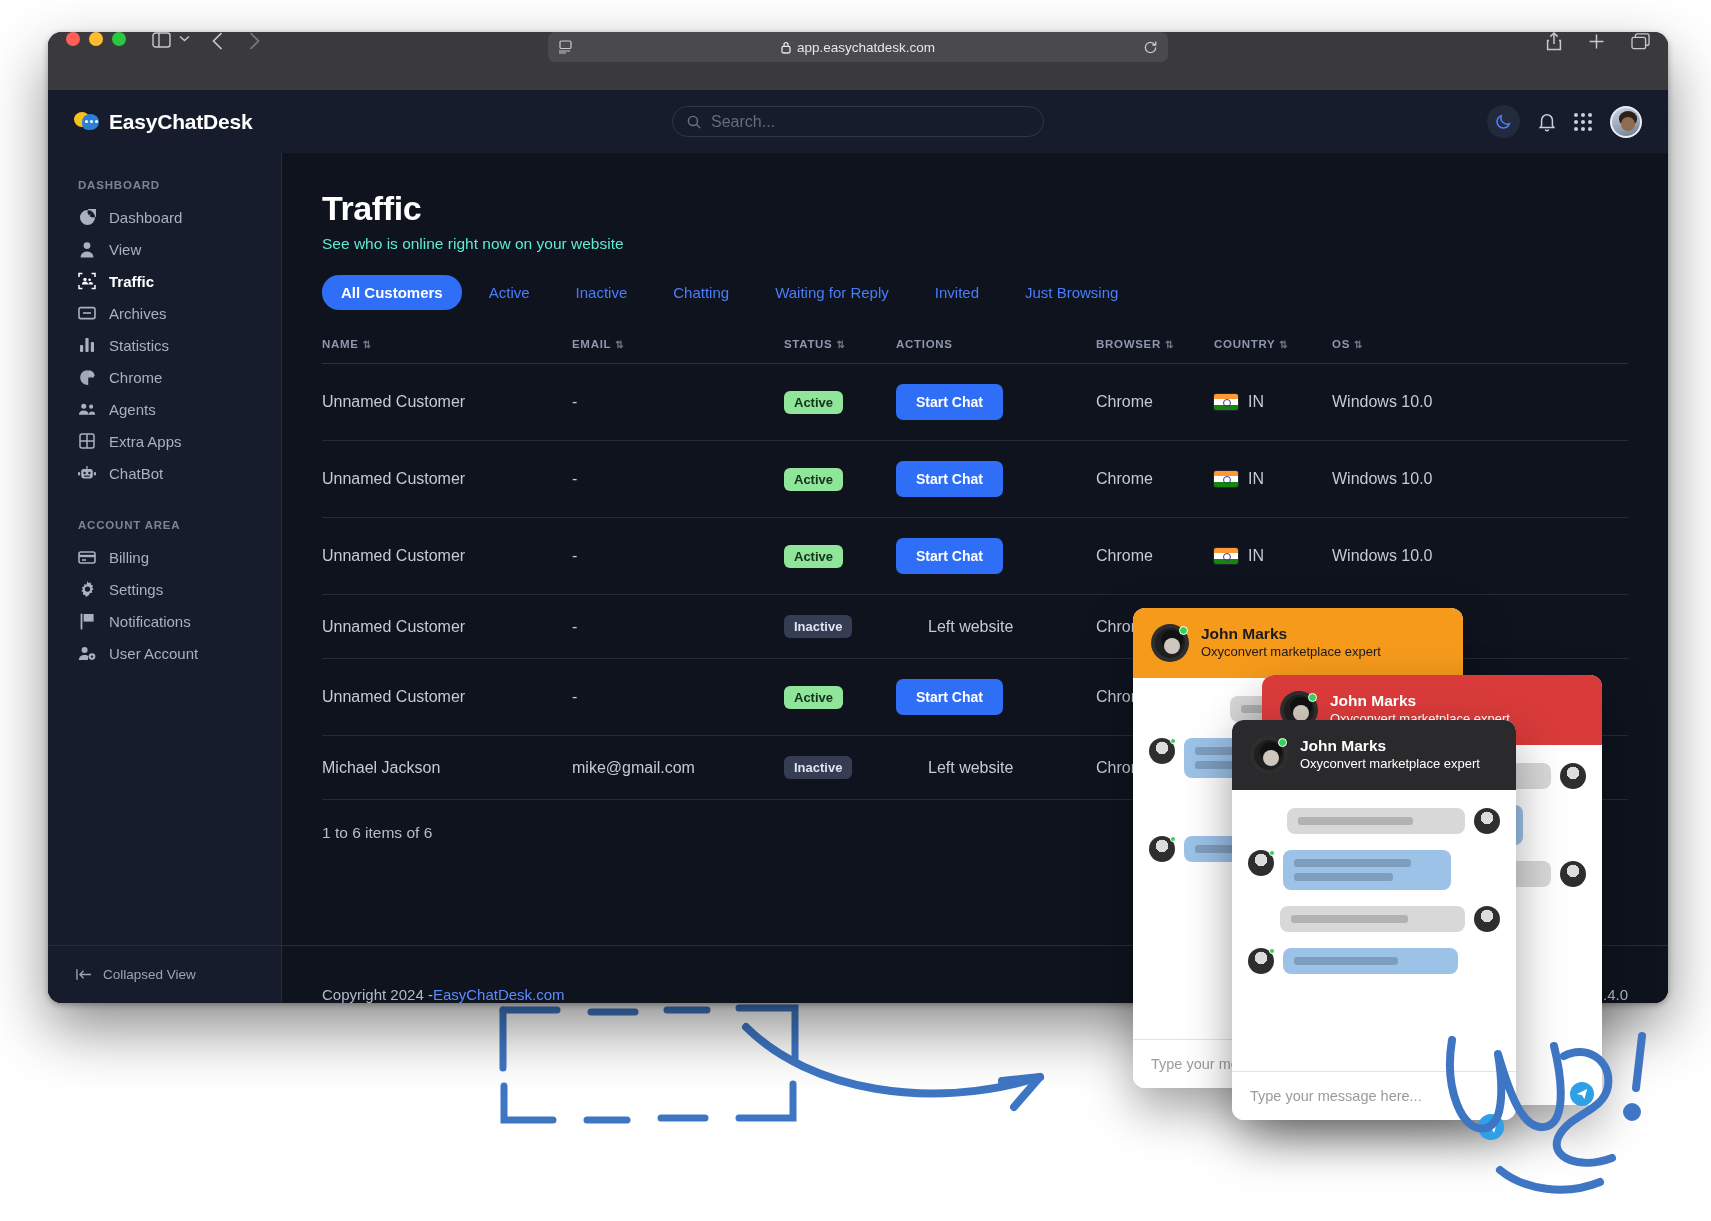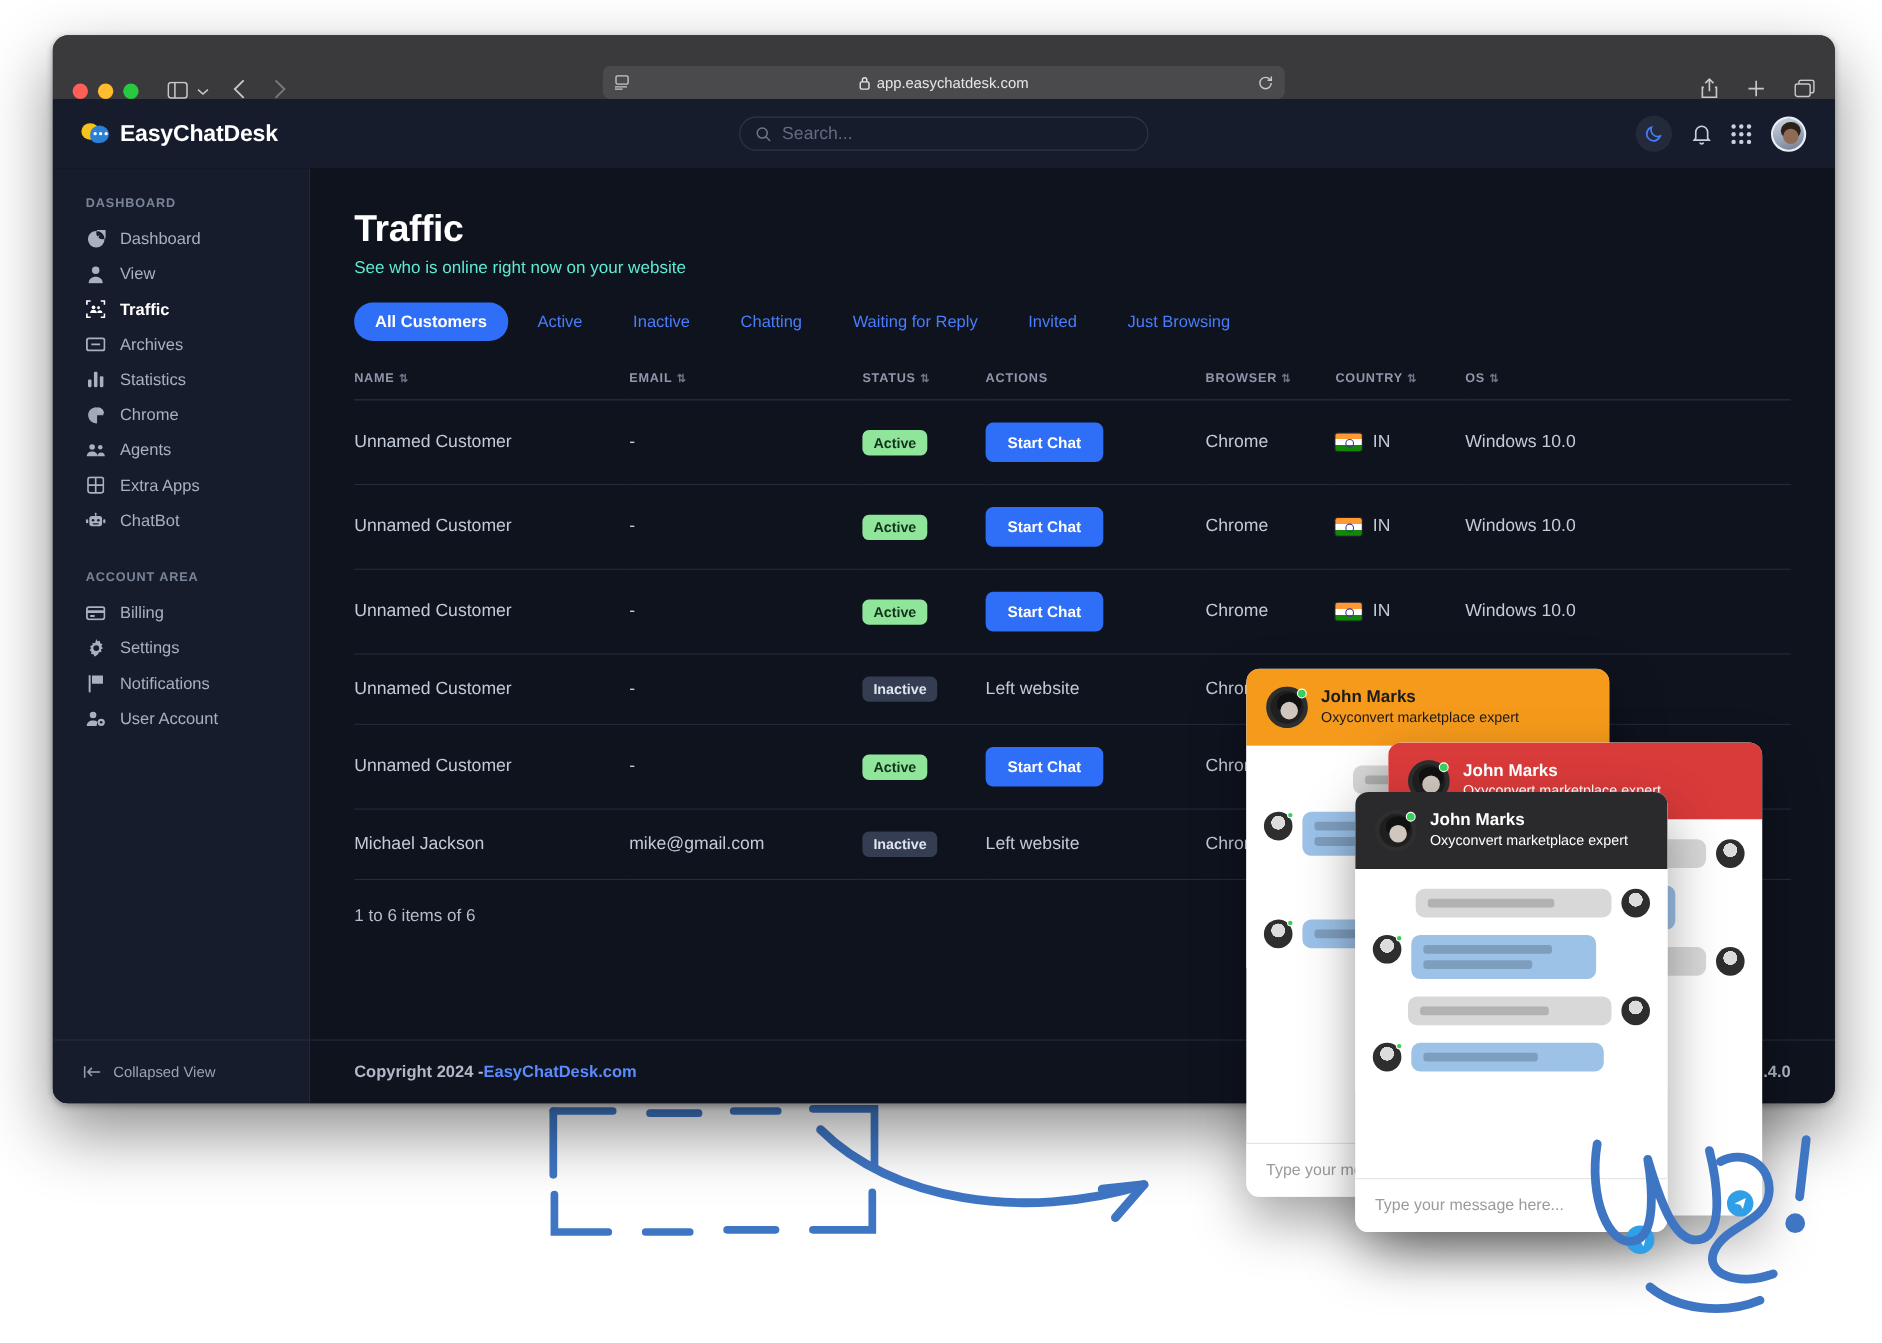--- a/index.html
+++ b/index.html
@@ -16,21 +16,21 @@
     position: absolute; left: 48px; top: 32px;
     width: 1620px; height: 971px;
     border-radius: 14px;
     background: #141a26;
     box-shadow: 0 26px 60px rgba(0,0,0,.45), 0 2px 6px rgba(0,0,0,.3);
     overflow: hidden;
     display: flex; flex-direction: column;
   }
   .chrome-bar {
     height: 58px; background: #3a3a3c; flex: 0 0 58px;
-    display: flex; align-items: flex-end; padding: 0 18px;
+    display: flex; align-items: flex-start; padding: 0 18px;
     position: relative;
   }
   .traffic { display:flex; gap:9px; align-items:center; }
   .dot { width:14px;height:14px;border-radius:50%; }
   .dot.r{background:#ff5f57;} .dot.y{background:#febc2e;} .dot.g{background:#28c840;}
   .chrome-ico { color:#c8c8cc; display:flex; align-items:center; justify-content:center; }
   .sidebar-toggle { margin-left: 26px; }
   .chev-small { margin-left: 8px; color:#c8c8cc; font-size:11px; }
   .navs { margin-left: 22px; display:flex; gap:26px; color:#c5c5c9; }
   .navs .fwd { color:#7a7a7e; }
@@ -144,40 +144,40 @@
     display:inline-block; padding:4px 10px; border-radius:6px;
     font-size:13px; font-weight:600;
   }
   .badge.active { background:#8fe59a; color:#14321a; }
   .badge.inactive { background:#343d52; color:#dfe4ee; }
   .btn-start {
     background:#2f6ef7; color:#fff; border:0; border-radius:7px;
     padding: 10px 20px; font-size:14px; font-weight:700; cursor:pointer;
     font-family:inherit;
   }
-  .left-site { color:#c3cad8; font-size:16px; }
+  .left-site { color:#c3cad8; font-size:16px;margin-left:32px; }
   .flagwrap { display:flex; align-items:center; gap:10px; }
   .flag { width:24px;height:16px;border-radius:2px; position:relative; overflow:hidden; display:block; box-shadow:0 0 0 1px rgba(255,255,255,.08); }
   .flag-in { background:linear-gradient(#ff9933 0 33.3%, #ffffff 33.3% 66.6%, #138808 66.6% 100%); }
   .flag-in::after { content:""; position:absolute; left:9px; top:5px; width:6px;height:6px; border-radius:50%; border:1.3px solid #3b3b8f; }
   .flag-au { background:#012169; }
   .flag-au::before { content:""; position:absolute; left:0; top:0; width:12px;height:8px;
     background:
       linear-gradient(to bottom right, transparent 43%, #fff 43% 57%, transparent 57%),
       linear-gradient(to bottom left, transparent 43%, #fff 43% 57%, transparent 57%),
       linear-gradient(#012169 0 0);
   }
   .flag-au::after { content:""; position:absolute; left:1px;top:3px;width:2px;height:2px;background:#fff;border-radius:50%;
     box-shadow: 15px 2px 0 .4px #fff, 18px 7px 0 .2px #fff, 14px 10px 0 .2px #fff, 19px 11px 0 0 #fff, 5px 12px 0 .6px #fff; }
   .pager { color:#b6bdcb; font-size:15.5px; padding-top:24px; }
 
   .main-foot {
     height:58px; flex:0 0 58px; border-top:1px solid #242c3d;
-    display:flex; align-items:center; padding: 0 40px;
-    color:#b2b9c8; font-size:15px;font-weight:bold;
+    display:flex; align-items:flex-end; padding: 0 40px;
+    color:#b2b9c8; font-size:15px;
   }
   .main-foot a { color:#5b8cff; text-decoration:none; }
   .ver { margin-left:auto; color:#b2b9c8; font-size:15px; }
 
   
   .cw {
     position:absolute; border-radius:12px; overflow:hidden;
     box-shadow: 0 22px 48px rgba(0,0,0,.35);
     background:#fff;
   }

